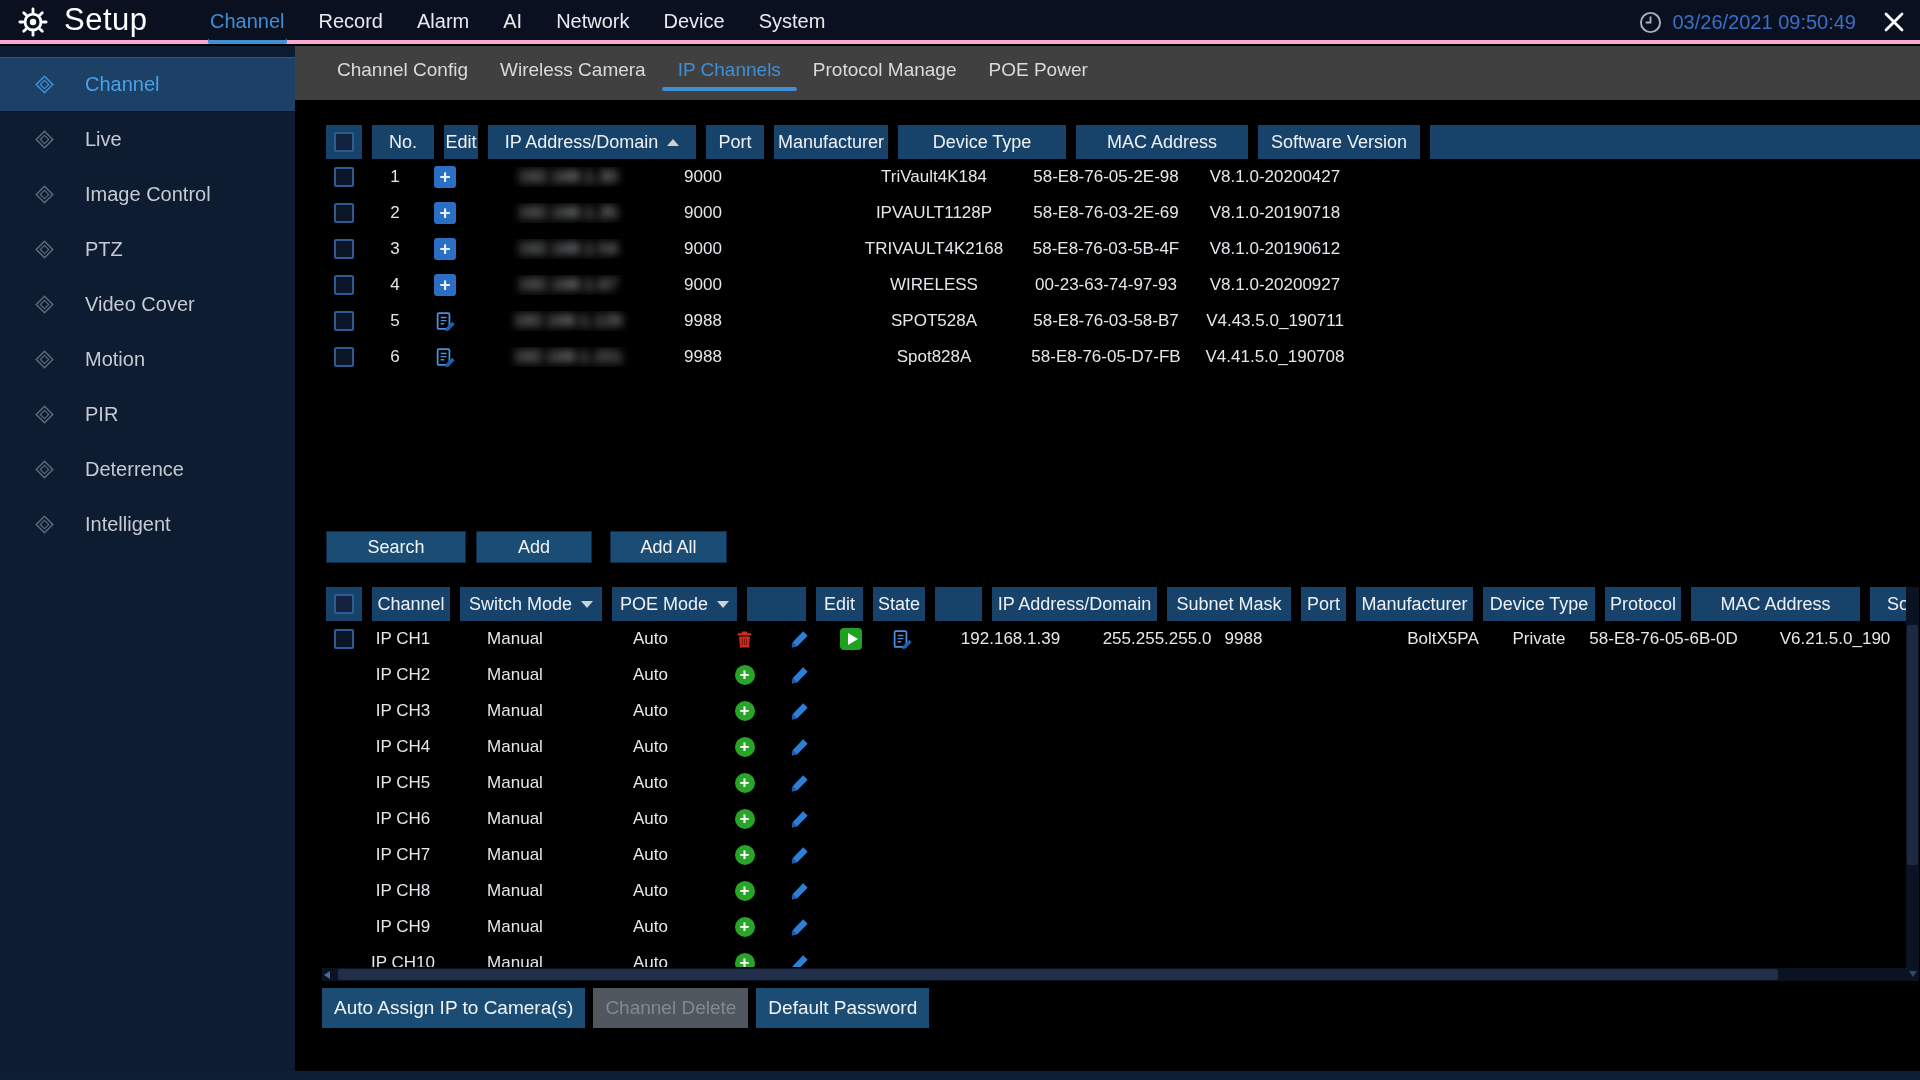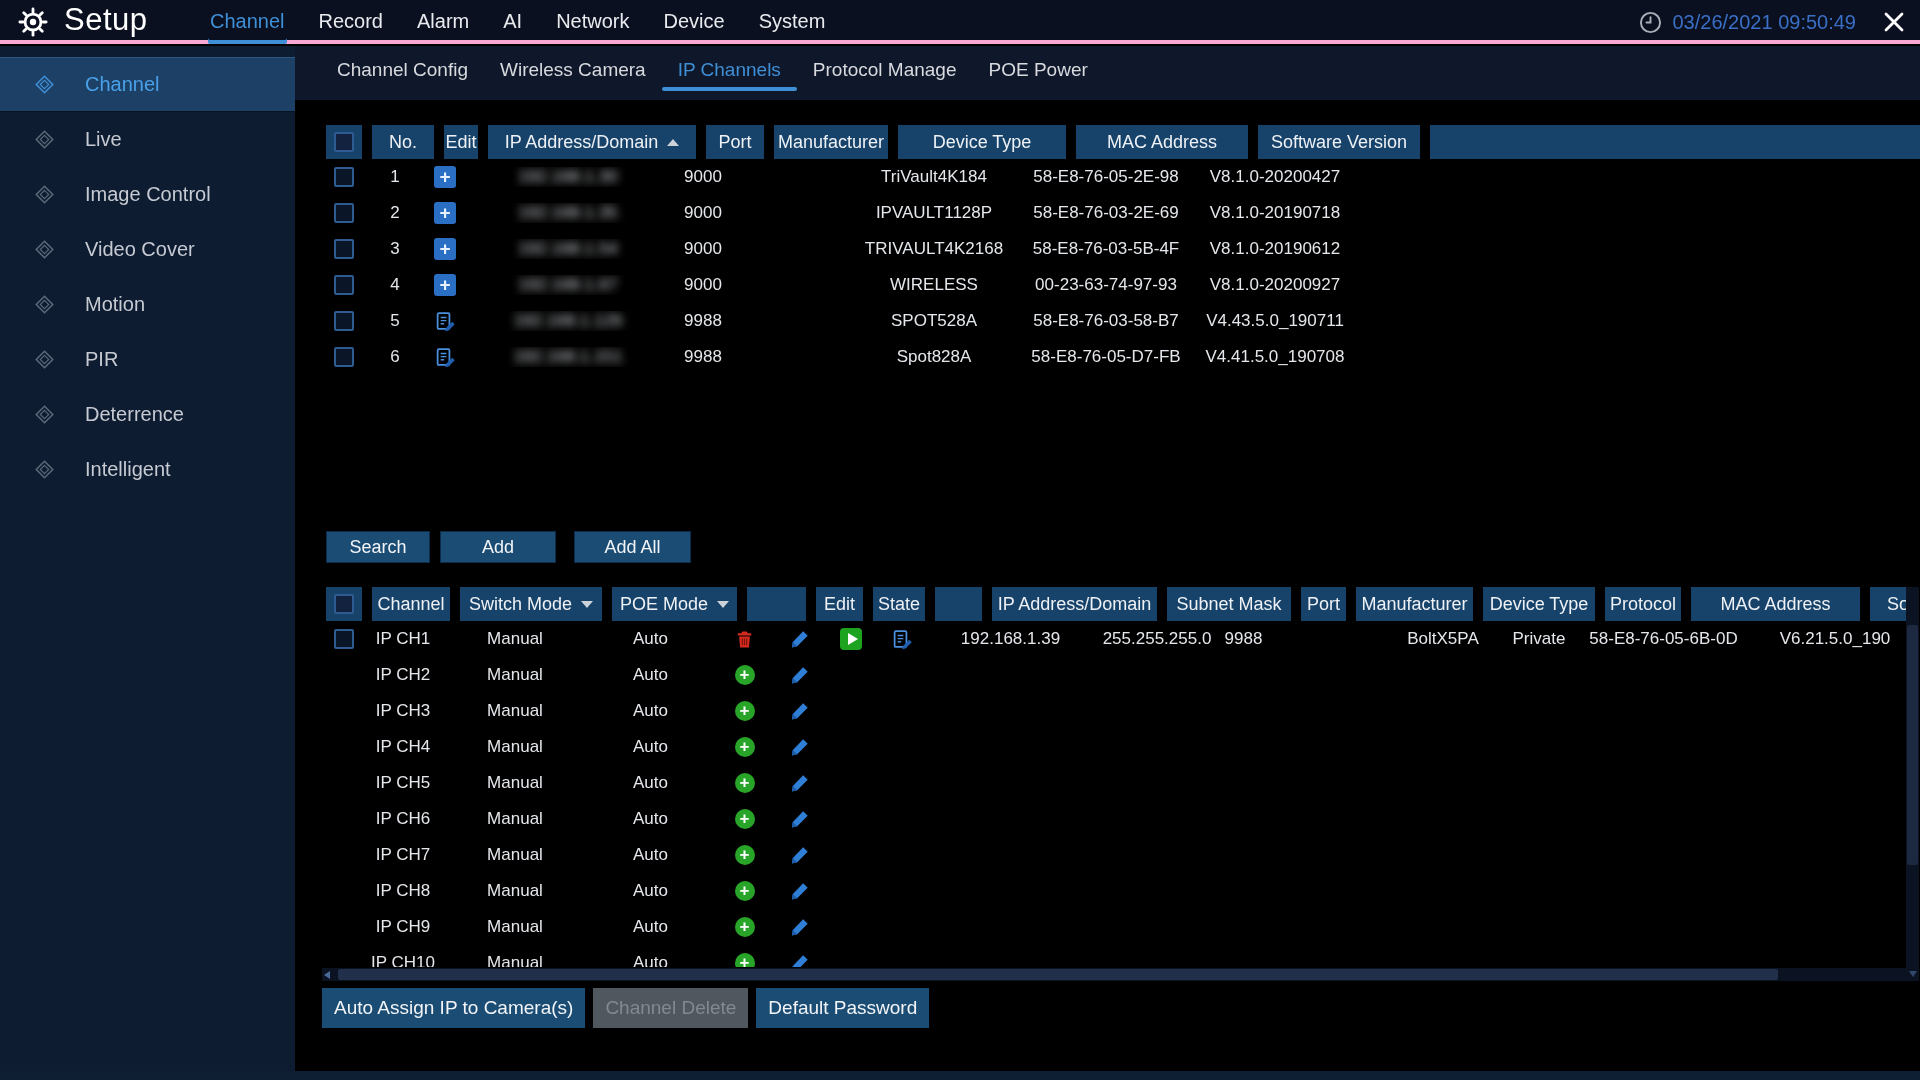--- a/index.html
+++ b/index.html
@@ -22,21 +22,21 @@
   
   .sidebar { position:absolute; left:0; top:46px; width:295px; height:1025px;
     background:#0e1c31; padding-top:11px; }
   .side-item { height:55px; display:flex; align-items:center; padding-left:34px; gap:30px;
     color:#c6cad2; font-size:20px; cursor:pointer; }
   .side-item .dico { color:#5a6878; display:flex; }
   .side-item.active { background:#1d4066; border-top:1px solid #2d5680; border-bottom:1px solid #091423; color:#4aa0e8; }
   .side-item.active .dico { color:#3f8fd6; }
 
   
-  .tabbar { position:absolute; left:295px; top:46px; right:0; height:54px; background:#0f172a;
+  .tabbar { position:absolute; left:295px; top:46px; right:0; height:54px; background:#404040;
     display:flex; align-items:center; padding-left:40px; gap:28px; }
   .tab { position:relative; font-size:19px; color:#d8dade; cursor:pointer; padding:4px 2px 10px 2px; }
   .tab.active { color:#3f8fd6; }
   .tab.active::after { content:""; position:absolute; left:-14px; right:-14px; bottom:0;
     height:4px; background:#3f8fd6; border-radius:2px; }
 
   
   .tbl { position:absolute; }
   .trow { display:grid; column-gap:2px; align-items:center; }
   .hrow { height:34px;gap:10px; }
@@ -64,21 +64,21 @@
   .play-sq { width:22px; height:22px; background:#1da320; border-radius:4px; display:inline-flex;
     align-items:center; justify-content:center; cursor:pointer; }
   .play-sq i { display:block; width:0; height:0; border-left:10px solid #fff;
     border-top:6px solid transparent; border-bottom:6px solid transparent; margin-left:3px; }
   .icon { display:inline-flex; align-items:center; justify-content:center; cursor:pointer; }
 
   
   .btnrow { position:absolute; left:326px; top:531px; display:flex; }
   .btn { height:32px; background:#1a4c74; color:#f2f4f7; font-size:18px; border:1px solid #0d2c49;
     display:flex; align-items:center; justify-content:center; cursor:pointer; }
-  .btn.search { width:104px; margin-right:10px; }
+  .btn.search { width:140px; margin-right:10px; }
   .btn.add { width:116px; margin-right:18px; }
   .btn.addall { width:117px; }
 
   .footer-btns { position:absolute; left:322px; top:988px; display:flex; gap:8px; }
   .fbtn { height:40px; padding:16px 12px; background:#1a4c74; color:#f2f4f7; font-size:19px;
     display:flex; align-items:center; justify-content:center; cursor:pointer; }
   .fbtn.disabled { background:#51575f; color:#838992; cursor:default; }
 
   .bandwidth { position:absolute; right:14px; top:1028px; font-size:19px; color:#e2e5e9; }
 
@@ -170,20 +170,29 @@
         </span>
         <span class="side-label">Image Control</span>
       </div>
       <div class="side-item">
         <span class="dico">
           <svg viewBox="0 0 24 24" width="21" height="21">
             <path d="M12 2.6L21.4 12 12 21.4 2.6 12z" fill="none" stroke="currentColor" stroke-width="1.8"></path>
             <path d="M12 7.2L16.8 12 12 16.8 7.2 12z" fill="none" stroke="currentColor" stroke-width="1.3"></path>
           </svg>
         </span>
+        <span class="side-label">PTZ</span>
+      </div>
+      <div class="side-item">
+        <span class="dico">
+          <svg viewBox="0 0 24 24" width="21" height="21">
+            <path d="M12 2.6L21.4 12 12 21.4 2.6 12z" fill="none" stroke="currentColor" stroke-width="1.8"></path>
+            <path d="M12 7.2L16.8 12 12 16.8 7.2 12z" fill="none" stroke="currentColor" stroke-width="1.3"></path>
+          </svg>
+        </span>
         <span class="side-label">Video Cover</span>
       </div>
       <div class="side-item">
         <span class="dico">
           <svg viewBox="0 0 24 24" width="21" height="21">
             <path d="M12 2.6L21.4 12 12 21.4 2.6 12z" fill="none" stroke="currentColor" stroke-width="1.8"></path>
             <path d="M12 7.2L16.8 12 12 16.8 7.2 12z" fill="none" stroke="currentColor" stroke-width="1.3"></path>
           </svg>
         </span>
         <span class="side-label">Motion</span>

